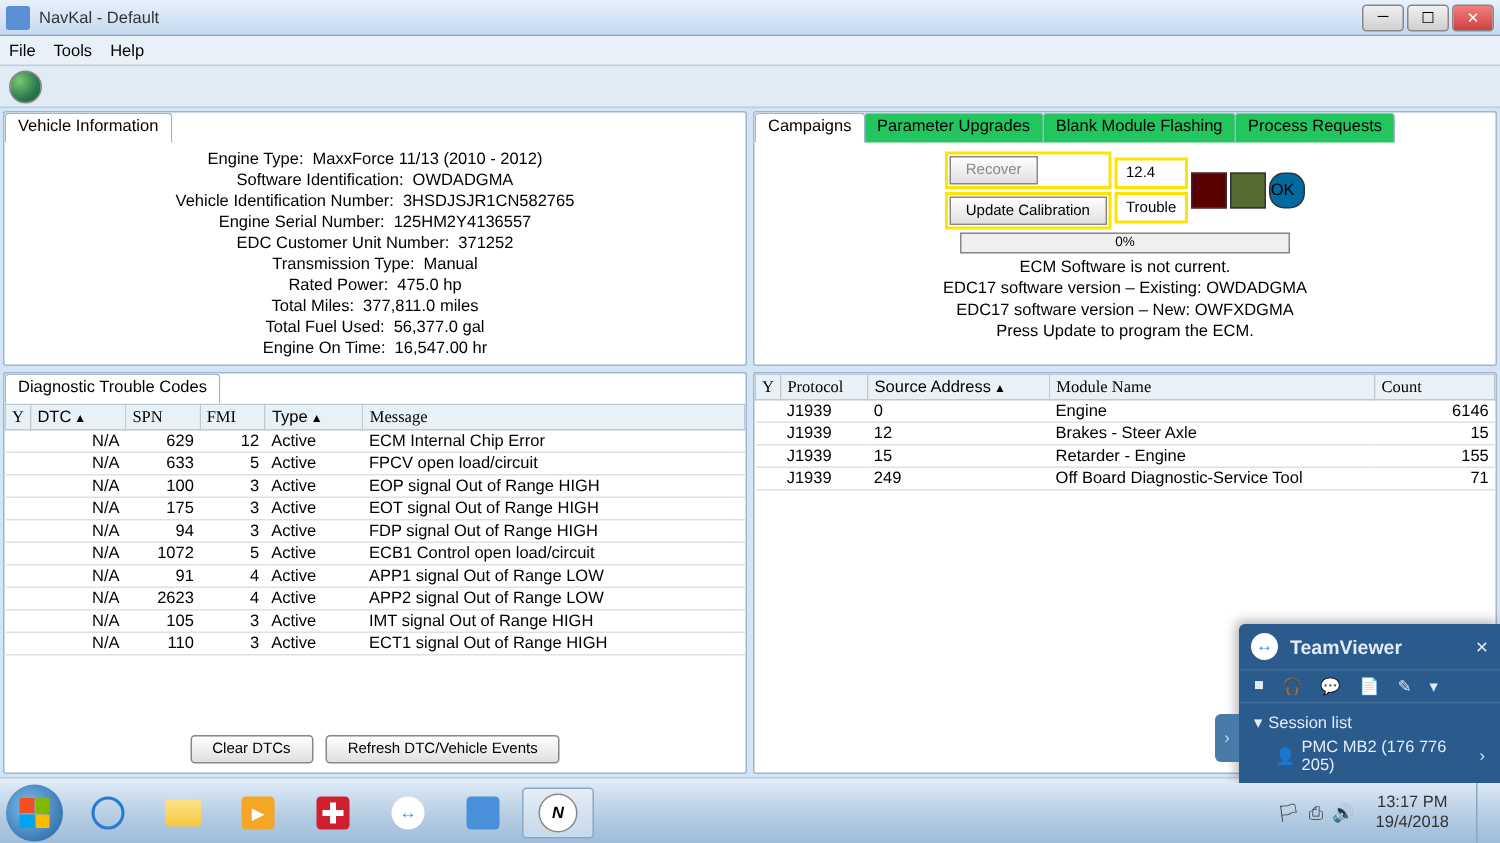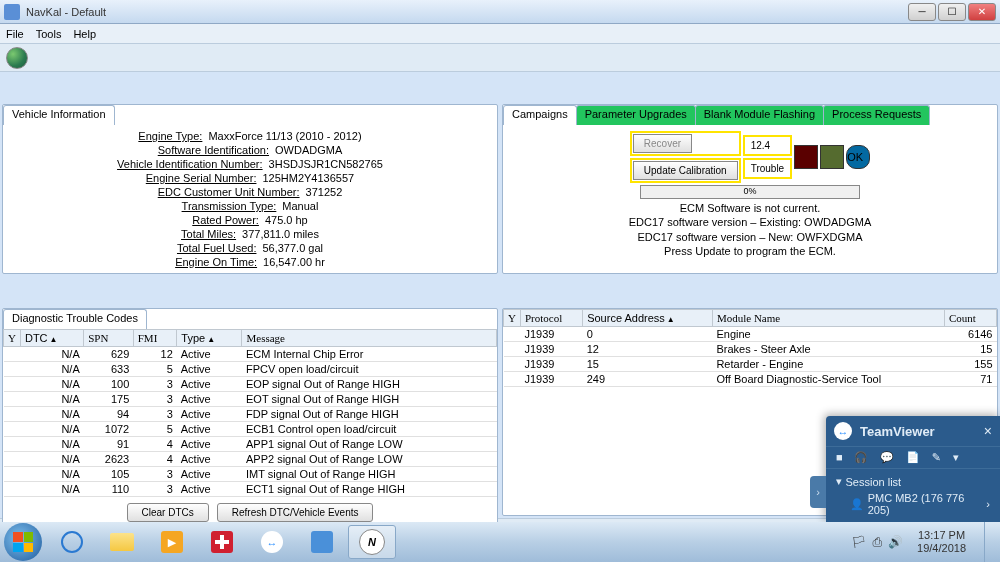--- a/index.html
+++ b/index.html
@@ -10,29 +10,29 @@
 .win-btns { display: flex; gap: 2px; }
 .win-btn { width: 28px; height: 18px; border: 1px solid #888; border-radius: 3px; display: flex; align-items: center; justify-content: center; cursor: pointer; font-size: 10px; }
 .win-min, .win-max { background: linear-gradient(#f0f0f0,#d0d0d0); }
 .win-close { background: linear-gradient(#f08080,#d04040); color: #fff; }
 .menubar { height: 20px; background: #e8f0f8; display: flex; align-items: center; padding: 0 6px; gap: 12px; border-bottom: 1px solid #bcd; }
 .menubar span { cursor: pointer; }
 .toolbar { height: 28px; background: #e0ebf5; border-bottom: 1px solid #bcd; display: flex; align-items: center; padding: 0 6px; }
 .globe-icon { width: 22px; height: 22px; background: radial-gradient(circle at 30% 30%, #7bc970, #2a7a4f 60%, #1a5a3f); border-radius: 50%; border: 1px solid #888; }
 .main { display: flex; height: 446px; padding: 2px; gap: 4px; }
 .col { flex: 1; display: flex; flex-direction: column; gap: 4px; }
-.panel { background: #fff; border: 1px solid #9fb6d0; border-radius: 2px; display: flex; flex-direction: column; margin-top: 30px; }
+.panel { background: #fff; border: 1px solid #9fb6d0; border-radius: 2px; display: flex; flex-direction: column; }
 .tab-strip { display: flex; height: 20px; font-size: 10px; }
 .tab { padding: 2px 8px; border: 1px solid #9fb6d0; border-bottom: none; background: #22c55e; margin-right: -1px; border-radius: 3px 3px 0 0; cursor: pointer; }
 .tab.active { background: #fff; }
 .panel-body { flex: 1; padding: 6px; overflow: hidden; }
 .vi-panel { height: 170px; }
 .vi-body { display: flex; flex-direction: column; align-items: center; justify-content: center; gap: 2px; font-size: 10px; }
 .vi-row { display: flex; gap: 6px; }
-.vi-label { text-align: right; text-decoration: underline; }
+.vi-label { text-align: right; }
 .camp-panel { height: 170px; }
 .camp-body { display: flex; flex-direction: column; align-items: center; gap: 2px; font-size: 10px; }
 .camp-btns-row { display: flex; gap: 2px; align-items: center; }
 .camp-btn-group { border: 2px solid #ffe400; padding: 1px; }
 .camp-btn { padding: 3px 10px; background: linear-gradient(#fefefe,#e0e0e0); border: 1px solid #888; cursor: pointer; font-size: 10px; }
 .volt-box { border: 2px solid #ffe400; padding: 3px 6px; background: #fff; font-size: 10px; }
 .battery-box { border: 2px solid #ffe400; padding: 3px 6px; background: #fff; font-size: 10px; }
 .status-sq { width: 24px; height: 24px; border: 1px solid #333; }
 .sq-red { background: #5a0000; }
 .sq-olive { background: #556b2f; }
@@ -300,21 +300,21 @@
     </div>
     <div class="panel sniffer-panel">
       <div class="panel-body" style="padding:0;overflow:auto">
         <table class="sniffer-table">
           <thead>
               <tr>
             <th class="filter-col">Y</th>
             <th>Protocol</th>
             <th><span>Source Address</span><span class="sort-arrow">▲</span></th>
             <th>Module Name</th>
-            <th style="width:52px">Count</th>
+            <th style="width:80px">Count</th>
           </tr>
             </thead>
           <tbody id="sniffer-body">
               <tr>
                 <td></td>
                 <td>J1939</td>
                 <td>0</td>
                 <td>Engine</td>
                 <td>6146</td>
               </tr>

